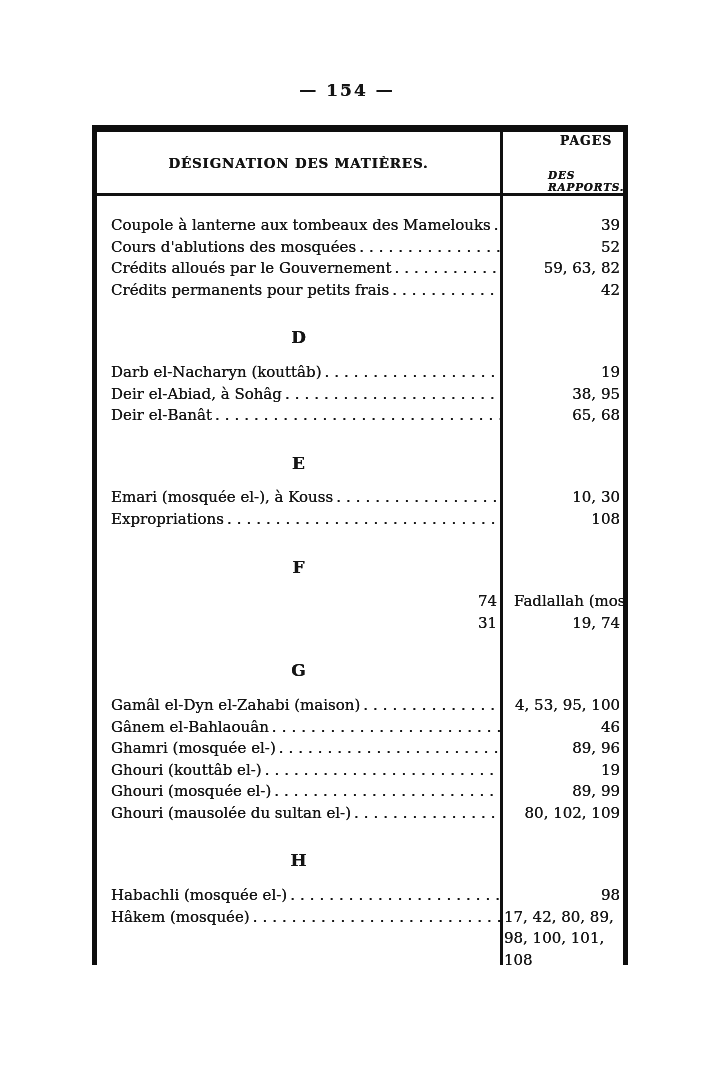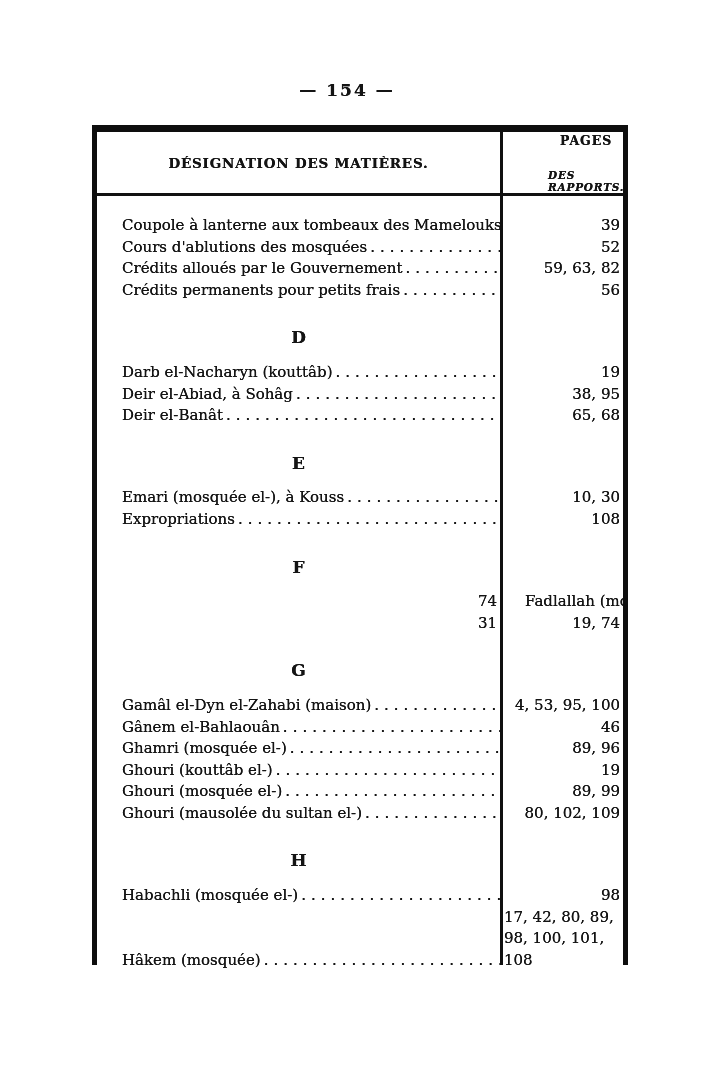--- a/index.html
+++ b/index.html
@@ -62,23 +62,23 @@
     display: grid;
     grid-template-columns: 403px 1fr;
     padding-top: 19px;
     grid-auto-rows: min-content;
   }
   .cl, .cr {
     font-size: 15px;
     line-height: 21.6px;
   }
   .entry-cell {
-    padding-left: 25px;
+    padding-left: 14px;
     display: flex;
-    align-items: flex-end;
+    align-items: flex-start;
     overflow: hidden;
     white-space: nowrap;
     text-shadow: 0 0 0.3px #141414;
   }
   .dots {
     flex: 1;
     overflow: hidden;
     white-space: nowrap;
     margin-left: 3px;
   }
@@ -131,21 +131,21 @@
       <div class="cr pages-cell">52</div>
       <div class="cl entry-cell">
         <span class="lab">Crédits alloués par le Gouvernement</span>
         <span class="dots"></span>
       </div>
       <div class="cr pages-cell">59, 63, 82</div>
       <div class="cl entry-cell">
         <span class="lab">Crédits permanents pour petits frais</span>
         <span class="dots"></span>
       </div>
-      <div class="cr pages-cell">56</div>
+      <div class="cr pages-cell">42</div>
       <div class="cl letter-cell">D</div>
       <div class="cr letter-cell-right"></div>
       <div class="cl entry-cell">
         <span class="lab">Darb el-Nacharyn (kouttâb)</span>
         <span class="dots"></span>
       </div>
       <div class="cr pages-cell">19</div>
       <div class="cl entry-cell">
         <span class="lab">Deir el-Abiad, à Sohâg</span>
         <span class="dots"></span>

